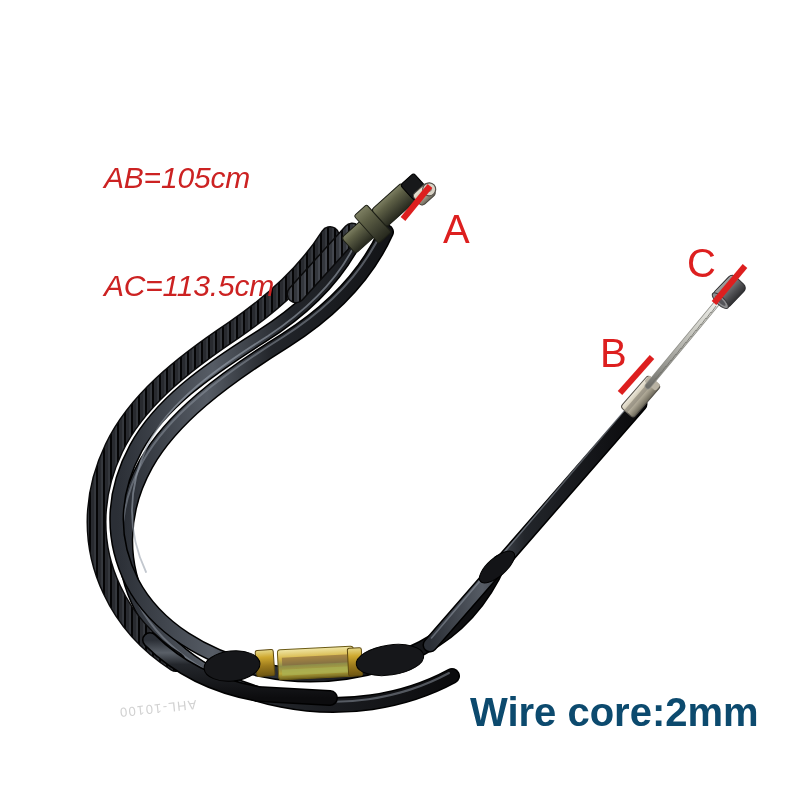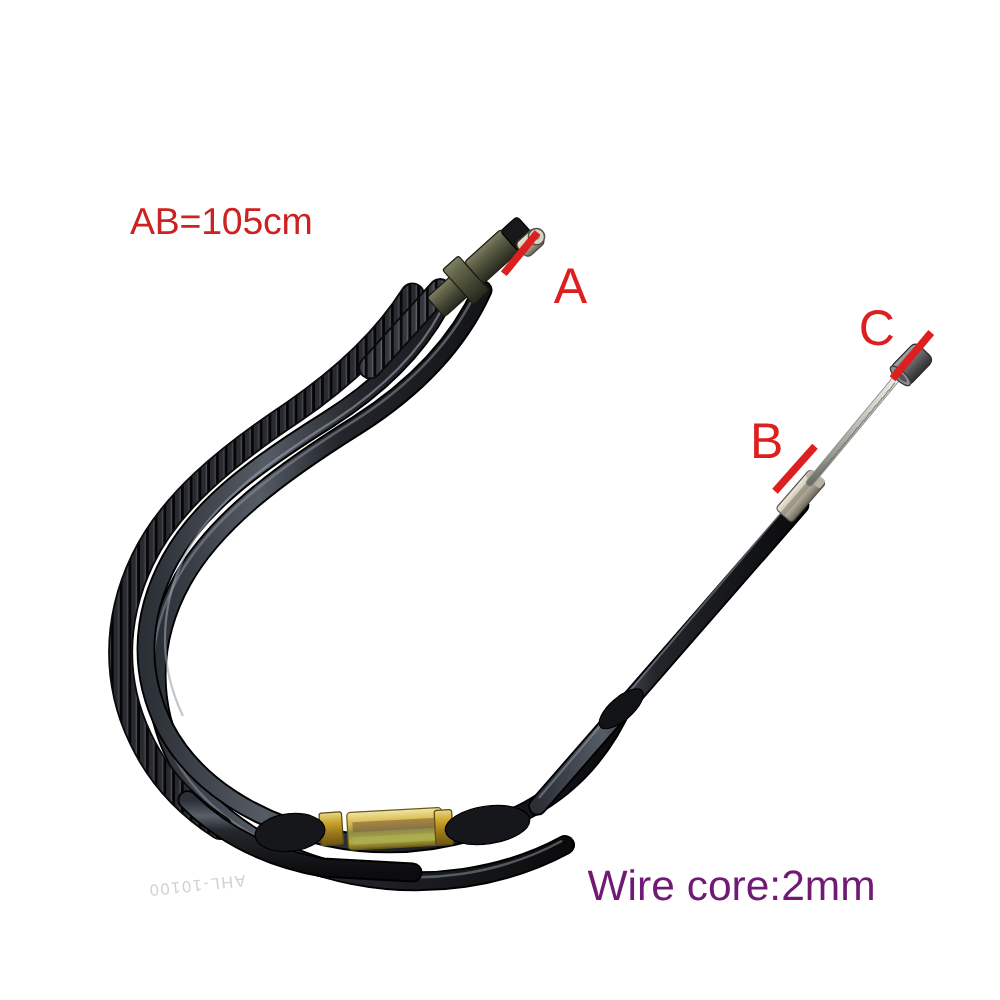--- a/index.html
+++ b/index.html
@@ -30,38 +30,39 @@
     white-space: pre;
     line-height: 1.0;
   }
   #dimension-block {
     left: 104px;
     top: 88px;
     color: #cc2222;
     font-size: 30px;
     font-weight: 400;
     line-height: 36px;
+    font-style: italic;
   }
   #dimension-block div {
     letter-spacing: -0.2px;
   }
   .point-label {
     color: #dd1f1f;
     font-size: 40px;
     font-weight: 400;
   }
   #label-a { left: 443px; top: 209px; }
   #label-b { left: 600px; top: 333px; }
   #label-c { left: 687px; top: 243px; }
   #caption-wire-core {
     left: 470px;
     top: 692px;
-    color: #701a75;
-    font-size: 34px;
-    font-weight: 400;
+    color: #0c4a6e;
+    font-size: 40px;
+    font-weight: 700;
   }
 </style>
 </head>
 <body>
 
 <div id="canvas">
 
   <svg id="product-svg" viewBox="0 0 800 800">
     <defs>
       <linearGradient id="sheathGrad" x1="0" y1="0" x2="0" y2="1">
@@ -282,20 +283,21 @@
       <line x1="403" y1="219" x2="430" y2="186" stroke="#dd1f1f" stroke-width="6" stroke-linecap="butt"></line>
       <line x1="620" y1="393" x2="652" y2="357" stroke="#dd1f1f" stroke-width="6" stroke-linecap="butt"></line>
       <line x1="714" y1="303" x2="745" y2="266" stroke="#dd1f1f" stroke-width="6" stroke-linecap="butt"></line>
     </g>
 
     <text x="196" y="700" transform="rotate(-186 196 700)" fill="#c9c9c9" font-family="Liberation Sans, sans-serif" font-size="13" letter-spacing="1.4" opacity="0.85">AHL-10100</text>
   </svg>
 
   <div id="dimension-block" class="overlay-text">
     <div>AB=105cm</div>
+    <div>AC=113.5cm</div>
   </div>
 
   <div id="label-a" class="overlay-text point-label">A</div>
   <div id="label-b" class="overlay-text point-label">B</div>
   <div id="label-c" class="overlay-text point-label">C</div>
 
   <div id="caption-wire-core" class="overlay-text">Wire core:2mm</div>
 
 </div>
 

